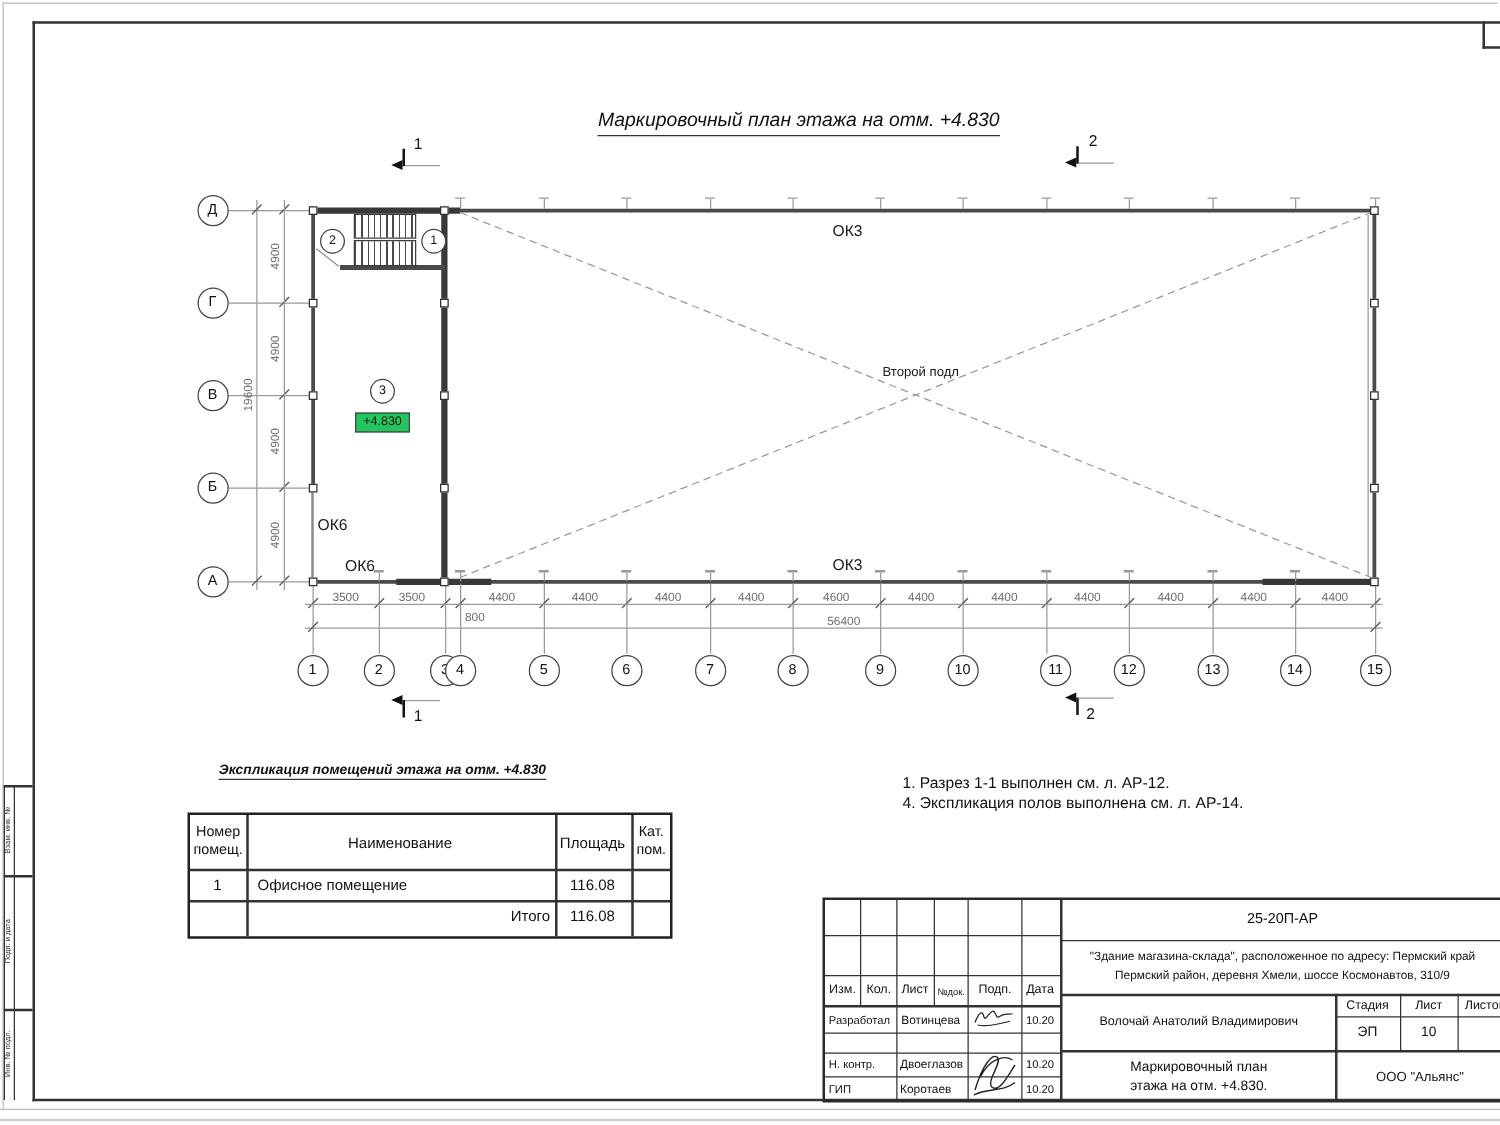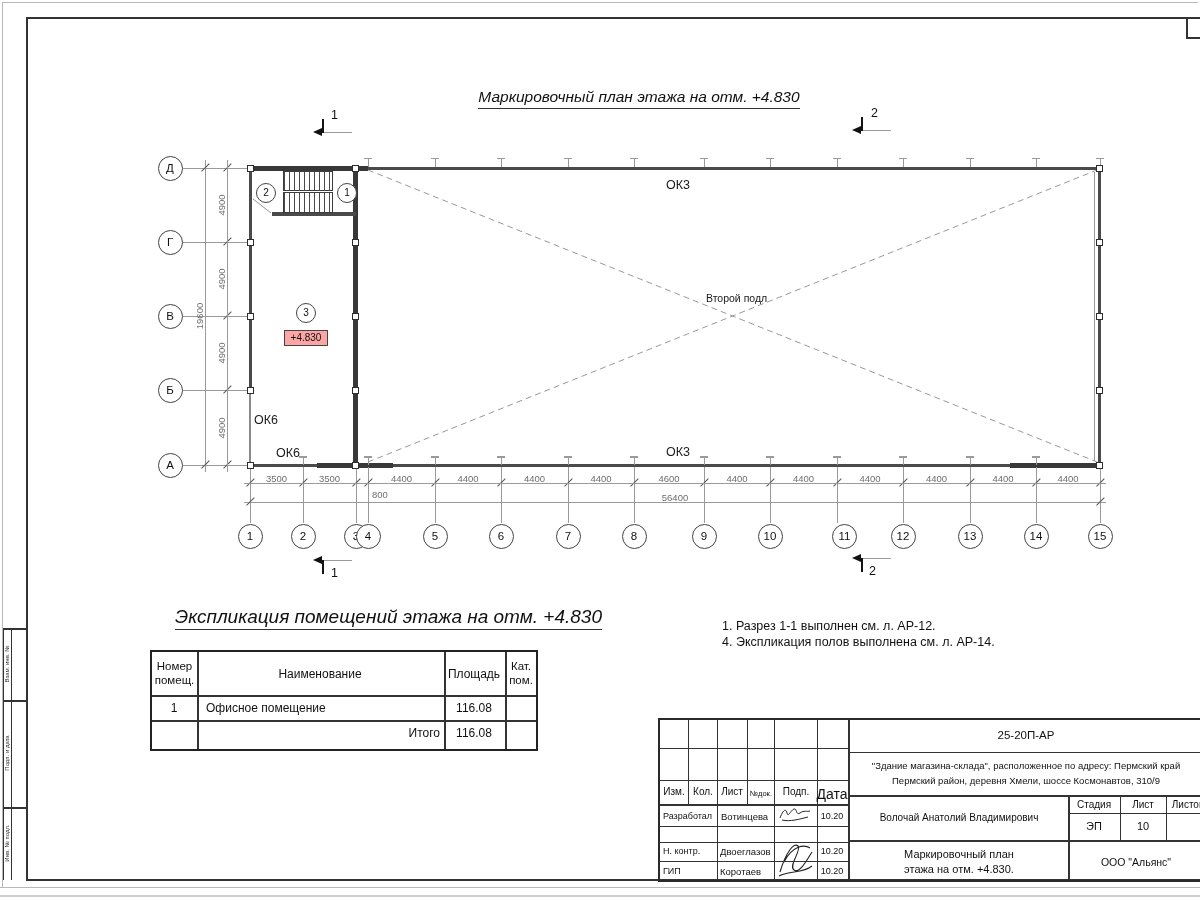--- a/index.html
+++ b/index.html
@@ -23,22 +23,22 @@
   .sq{position:absolute;width:5px;height:5px;border:1px solid #2e2e2e;background:#fff;}
   .planlbl{position:absolute;font-size:12.5px;color:#1a1a1a;white-space:nowrap;}
   .smalllbl{position:absolute;font-size:10.5px;color:#1a1a1a;white-space:nowrap;}
   .seclbl{position:absolute;font-size:12.5px;color:#111;}
   .arrowL{position:absolute;width:0;height:0;border-top:4.5px solid transparent;
           border-bottom:4.5px solid transparent;border-right:9px solid #111;}
   .title-main{position:absolute;left:419px;top:88px;width:440px;text-align:center;}
   .title-main span{display:inline-block;font-style:italic;font-size:15.5px;color:#111;
                    border-bottom:1px solid #333;padding-bottom:2px;}
   .title-table{position:absolute;left:175px;top:606px;}
-  .title-table span{display:inline-block;font-style:italic;font-size:19px;color:#111;
-                    border-bottom:1px solid #333;padding-bottom:1px;}
+  .title-table span{display:inline-block;font-style:italic;font-size:11px;color:#111;
+                    border-bottom:1px solid #333;padding-bottom:1px;font-weight:bold;}
   .flight{position:absolute;border:1px solid #3d3d3d;
           background:repeating-linear-gradient(90deg,#4a4a4a 0,#4a4a4a 1px,#fff 1px,#fff 5px);}
   .stamp-txt{position:absolute;white-space:nowrap;color:#111;}
   .ctr{transform:translateX(-50%);}
   .rot{position:absolute;white-space:nowrap;transform:translate(-50%,-50%) rotate(-90deg);
        font-size:6px;color:#333;}
   #notes div{font-size:12.5px;color:#111;line-height:16.2px;white-space:nowrap;}
   .tcell{position:absolute;font-size:12px;color:#111;white-space:nowrap;}
 </style>
 </head>
@@ -87,21 +87,21 @@
 
   <div class="planlbl" style="left:666px;top:178px">ОК3</div>
   <div class="planlbl" style="left:666px;top:445px">ОК3</div>
   <div class="planlbl" style="left:254px;top:413px">ОК6</div>
   <div class="planlbl" style="left:276px;top:446px">ОК6</div>
   <div class="smalllbl" style="left:706px;top:292px;font-size:10.5px">Второй подл</div>
 
   <div class="mcirc" style="left:256px;top:183px">2</div>
   <div class="mcirc" style="left:337px;top:183px">1</div>
   <div class="mcirc" style="left:296px;top:303px">3</div>
-  <div class="abs" style="left:284px;top:330px;width:42px;height:14px;border:1px solid #444;background:#fca5a5;
+  <div class="abs" style="left:284px;top:330px;width:42px;height:14px;border:1px solid #444;background:#22c55e;
        text-align:center;font-size:10px;line-height:14px">+4.830</div>
 
   <div class="lnd" style="left:322px;top:119px;width:2px;height:14px"></div>
   <div class="thin" style="left:324px;top:132px;width:28px;height:1px"></div>
   <div class="arrowL" style="left:313px;top:128px"></div>
   <div class="seclbl" style="left:331px;top:108px">1</div>
 
   <div class="lnd" style="left:322px;top:560px;width:2px;height:14px"></div>
   <div class="thin" style="left:324px;top:560px;width:28px;height:1px"></div>
   <div class="arrowL" style="left:313px;top:556px"></div>
@@ -330,21 +330,21 @@
     <div class="ln" style="left:188px;top:32px;width:356px;height:1px"></div>
     <div class="ln" style="left:188px;top:75px;width:356px;height:1.5px"></div>
     <div class="ln" style="left:408px;top:93px;width:136px;height:1px"></div>
     <div class="ln" style="left:188px;top:120px;width:356px;height:1.5px"></div>
 
     <div class="stamp-txt ctr" style="left:14px;top:66px;font-size:10px">Изм.</div>
     <div class="stamp-txt ctr" style="left:43px;top:66px;font-size:10px">Кол.</div>
     <div class="stamp-txt ctr" style="left:72px;top:66px;font-size:10px">Лист</div>
     <div class="stamp-txt ctr" style="left:101px;top:69px;font-size:7.5px">№док.</div>
     <div class="stamp-txt ctr" style="left:136px;top:66px;font-size:10px">Подп.</div>
-    <div class="stamp-txt ctr" style="left:172px;top:66px;font-size:14px">Дата</div>
+    <div class="stamp-txt ctr" style="left:172px;top:66px;font-size:10px">Дата</div>
 
     <div class="stamp-txt" style="left:3px;top:91px;font-size:9px">Разработал</div>
     <div class="stamp-txt" style="left:61px;top:91px;font-size:9.5px">Вотинцева</div>
     <div class="stamp-txt ctr" style="left:172px;top:91px;font-size:9px">10.20</div>
 
     <div class="stamp-txt" style="left:3px;top:126px;font-size:9px">Н. контр.</div>
     <div class="stamp-txt" style="left:60px;top:126px;font-size:9.5px">Двоеглазов</div>
     <div class="stamp-txt ctr" style="left:172px;top:126px;font-size:9px">10.20</div>
 
     <div class="stamp-txt" style="left:3px;top:146px;font-size:9px">ГИП</div>

